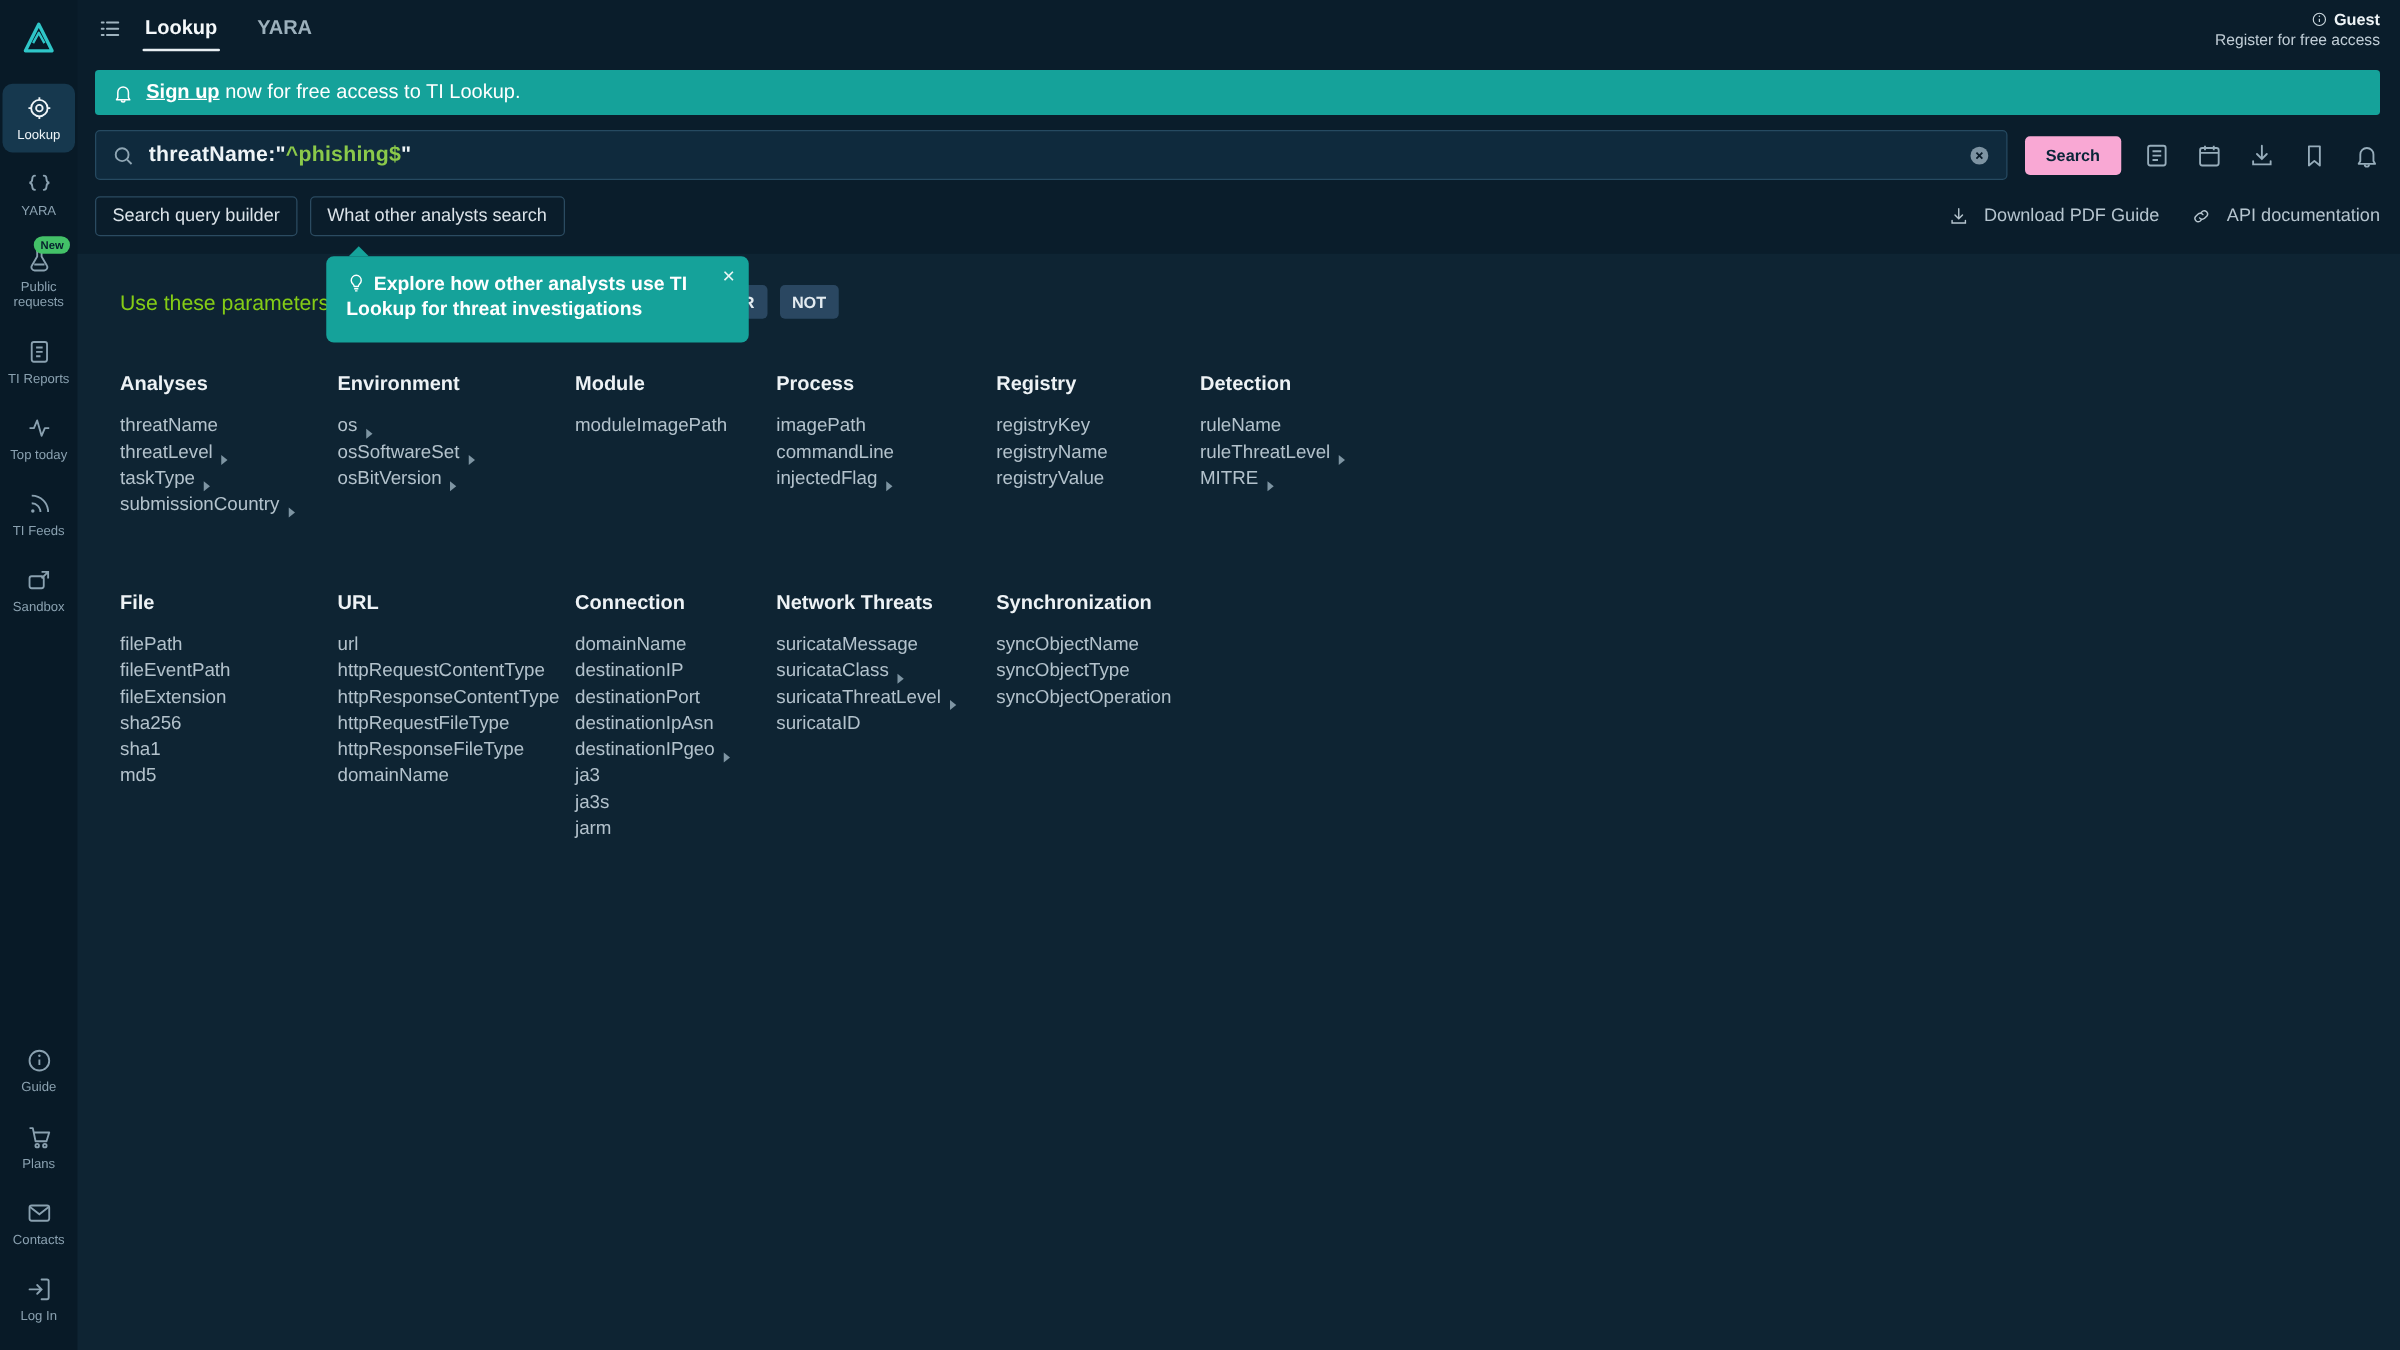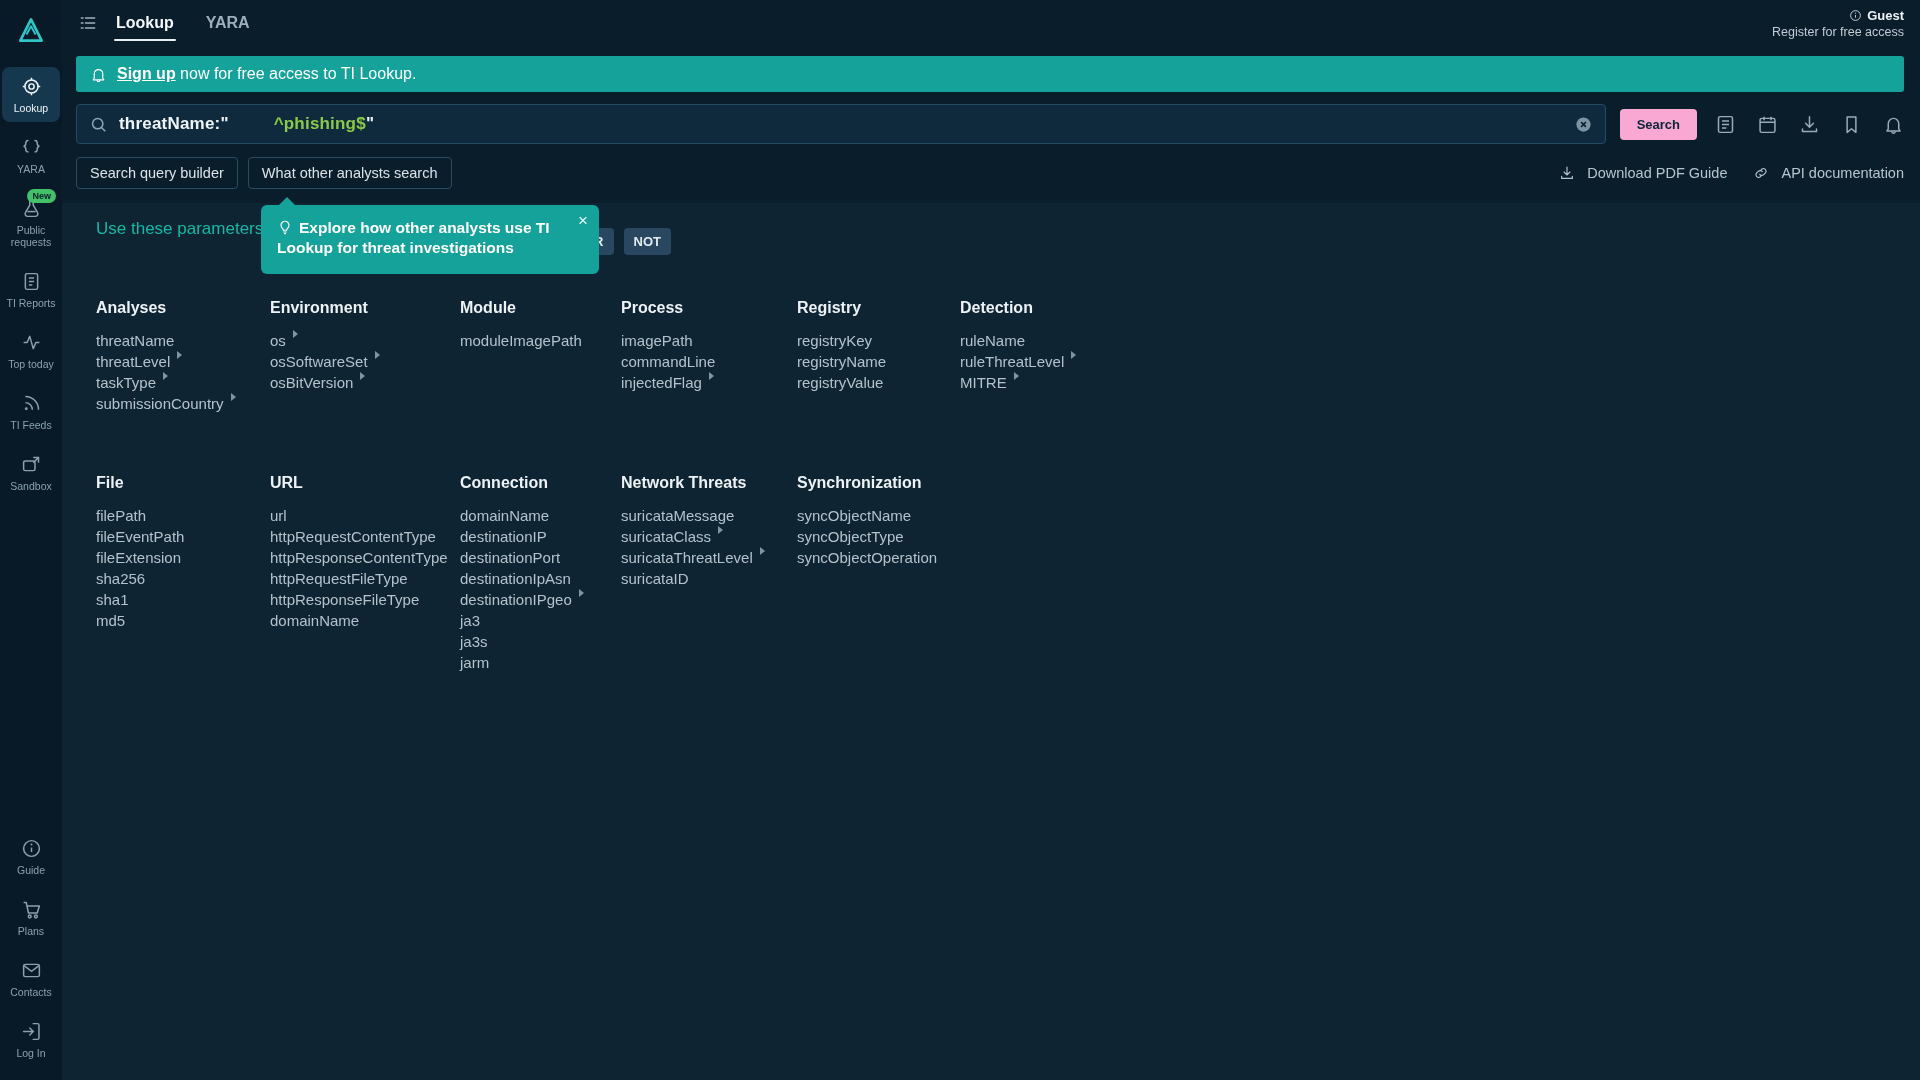--- a/index.html
+++ b/index.html
@@ -44,51 +44,51 @@
   .banner{margin:10px 16px 12px 14px;height:36px;background:#15a29a;border-radius:3px;display:flex;
     align-items:center;gap:10px;padding:0 14px;font-size:16px;color:#fff;flex:0 0 auto;}
   .ic-bell-sm{width:17px;height:17px;color:#fff;}
   .banner-link{font-weight:700;text-decoration:underline;color:#fff;cursor:pointer;}
 
   .search-row{display:flex;align-items:center;margin:0 16px 0 14px;gap:14px;flex:0 0 auto;}
   .search-input{flex:1;height:38px;background:#0f2a3d;border:1px solid #264a61;border-radius:4px;
     display:flex;align-items:center;gap:11px;padding:0 12px;cursor:text;}
   .ic-search{width:19px;height:19px;color:#8fa6b4;}
   .query{font-size:17px;font-weight:700;color:#eef4f7;letter-spacing:.2px;white-space:pre;}
-  .query .hl{color:#8bc94a;margin-left:45px;}
+  .query .hl{color:#8bc94a;}
   .ic-clear{width:19px;height:19px;margin-left:auto;cursor:pointer;}
   .search-btn{height:31px;padding:0 17px;border:none;border-radius:4px;background:#f9a8d4;color:#0a2538;
     font-weight:700;font-size:13px;font-family:inherit;cursor:pointer;}
   .search-icons{display:flex;gap:21px;align-items:center;color:#97adbb;margin-left:4px;}
   .search-icons .ic{width:21px;height:21px;cursor:pointer;}
 
   .toolbar{display:flex;align-items:center;gap:10px;margin:13px 16px 0 14px;flex:0 0 auto;}
   .tb-btn{border:1px solid #2b4b61;background:transparent;color:#dbe3e9;font-size:14.5px;
     padding:7px 13px;border-radius:4px;font-family:inherit;cursor:pointer;}
   .tb-right{margin-left:auto;display:flex;gap:26px;align-items:center;}
   .tb-link{display:flex;align-items:center;gap:12px;color:#b6c5cf;font-size:14.5px;cursor:pointer;}
   .ic-sm{width:16px;height:16px;}
 
   
   .content{flex:1;background:#0e2433;margin-top:14px;position:relative;}
-  .heading{position:absolute;left:34px;top:16px;font-size:17px;color:#14b8a6;}
+  .heading{position:absolute;left:34px;top:30px;font-size:17px;color:#84cc16;}
   .chips{position:absolute;left:512px;top:25px;display:flex;gap:10px;}
   .chip{background:#2a4761;color:#e3ebf0;font-size:13px;font-weight:600;padding:6px 10px;border-radius:4px;cursor:pointer;}
 
   .tooltip{position:absolute;left:199px;top:2px;width:338px;box-sizing:border-box;background:#15a29a;
     border-radius:6px;padding:13px 34px 15px 16px;color:#fff;font-size:15.5px;font-weight:700;line-height:1.32;z-index:5;}
   .tooltip::before{content:'';position:absolute;top:-8px;left:18px;border-left:8px solid transparent;
     border-right:8px solid transparent;border-bottom:8px solid #15a29a;}
   .ic-bulb{width:16px;height:16px;vertical-align:-2px;margin-right:6px;color:#fff;}
   .tt-close{position:absolute;top:7px;right:11px;font-size:17px;font-weight:400;color:#e9f6f4;cursor:pointer;line-height:1;}
 
   .params-grid{padding:96px 20px 20px 34px;display:grid;
     grid-template-columns:174px 190px 161px 176px 163px 1fr;row-gap:60px;align-items:start;}
   .section-title{font-size:16px;font-weight:700;color:#edf2f5;margin:0 0 13px;}
-  .param{display:flex;align-items:flex-start;gap:7px;font-size:15px;color:#b3c2cc;line-height:21px;cursor:pointer;}
+  .param{display:flex;align-items:flex-end;gap:7px;font-size:15px;color:#b3c2cc;line-height:21px;cursor:pointer;}
   .arrow{width:0;height:0;border-left:5px solid #7e95a3;border-top:4px solid transparent;border-bottom:4px solid transparent;}
 </style>
 </head>
 <body>
 
 <aside class="sidebar">
   <div class="logo">
     <span class="ic ic-logo">
         <svg viewBox="0 0 24 24" fill="none" stroke="#2fc6c8" stroke-width="2" stroke-linejoin="round">
           <path d="M4 20 L12 4 L20 20 Z"></path>

